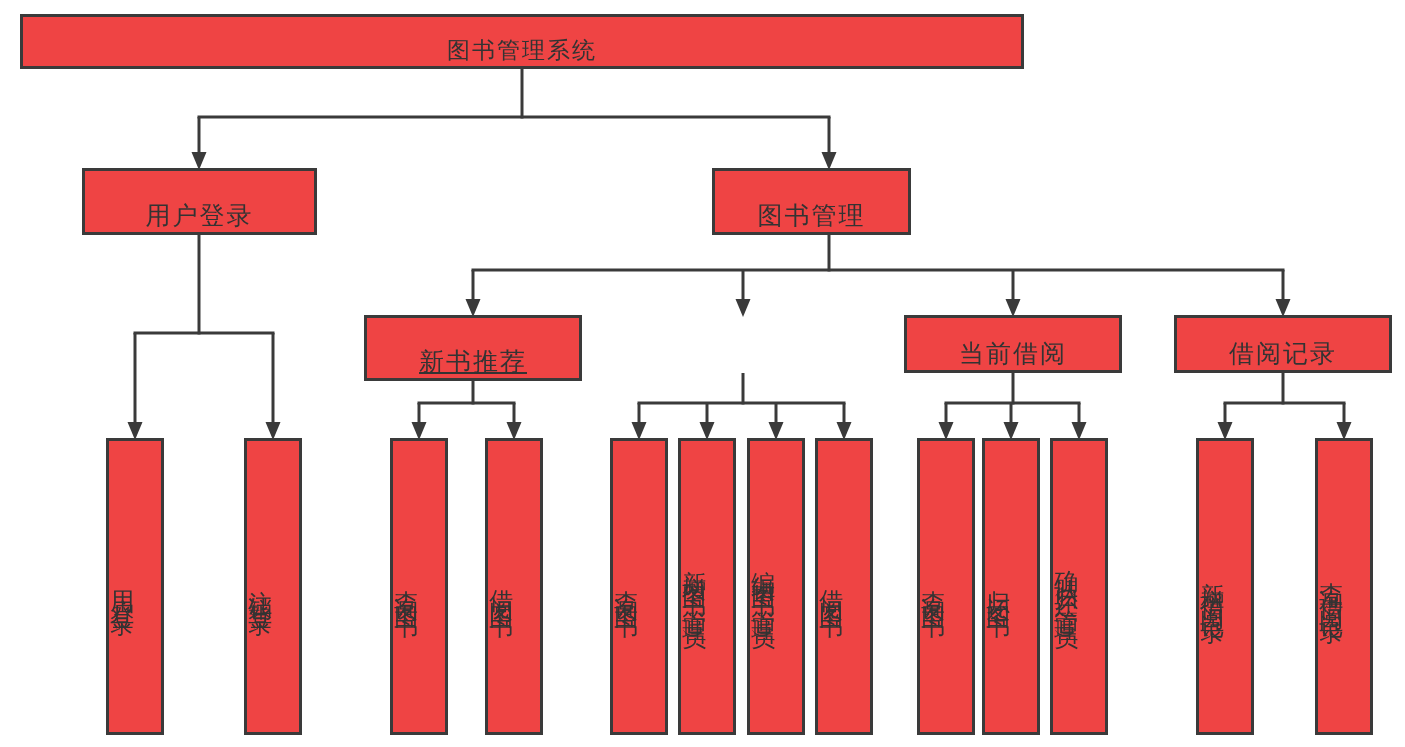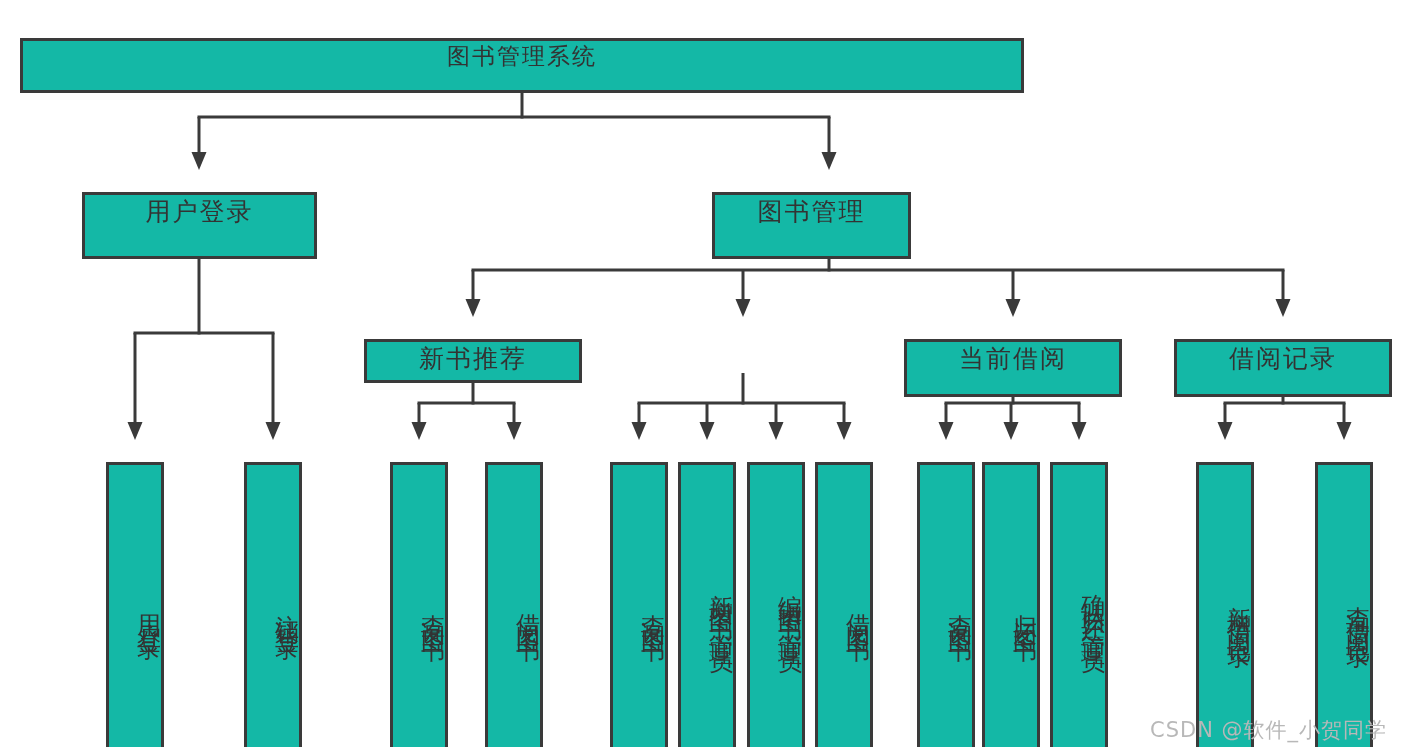--- a/index.html
+++ b/index.html
@@ -21,27 +21,26 @@
     position: absolute;
     left: 0; top: 0;
     width: 1405px;
     height: 747px;
     z-index: 1;
   }
   .node {
     position: absolute;
     box-sizing: border-box;
     border: 3px solid var(--line, #3a3a3a);
-    background: #14b8a6;
+    background: #ef4444;
     color: var(--text, #333333);
     display: flex;
-    align-items: flex-start;
+    align-items: flex-end;
     justify-content: center;
     z-index: 2;
-    margin-top: 24px;
   }
   .node-h {
     font-size: 25px;
     letter-spacing: 2px;
     white-space: nowrap;
   }
   .node-root { font-size: 23px; }
   .node-v {
     writing-mode: vertical-rl;
     text-orientation: mixed;
@@ -127,21 +126,21 @@
     <span>图书管理系统</span>
   </div>
 
   <div class="node node-h" style="left:82px; top:168px; width:235px; height:67px;">
     <span>用户登录</span>
   </div>
   <div class="node node-h" style="left:712px; top:168px; width:199px; height:67px;">
     <span>图书管理</span>
   </div>
 
-  <div class="node node-h" style="left:364px; top:315px; width:218px; height:44px;">
+  <div class="node node-h" style="left:364px; top:315px; width:218px; height:66px;text-decoration:underline;">
     <span>新书推荐</span>
   </div>
   <div class="node node-h" style="left:904px; top:315px; width:218px; height:58px;">
     <span>当前借阅</span>
   </div>
   <div class="node node-h" style="left:1174px; top:315px; width:218px; height:58px;">
     <span>借阅记录</span>
   </div>
 
   <div class="node node-v" style="left:106px;">
@@ -181,14 +180,13 @@
     <span>确认归还（管理员）</span>
   </div>
 
   <div class="node node-v" style="left:1196px;">
     <span>新增借阅记录</span>
   </div>
   <div class="node node-v" style="left:1315px;">
     <span>查询借阅记录</span>
   </div>
 
-  <div class="watermark">CSDN @软件_小贺同学</div>
 </div>
 
 </body></html>

